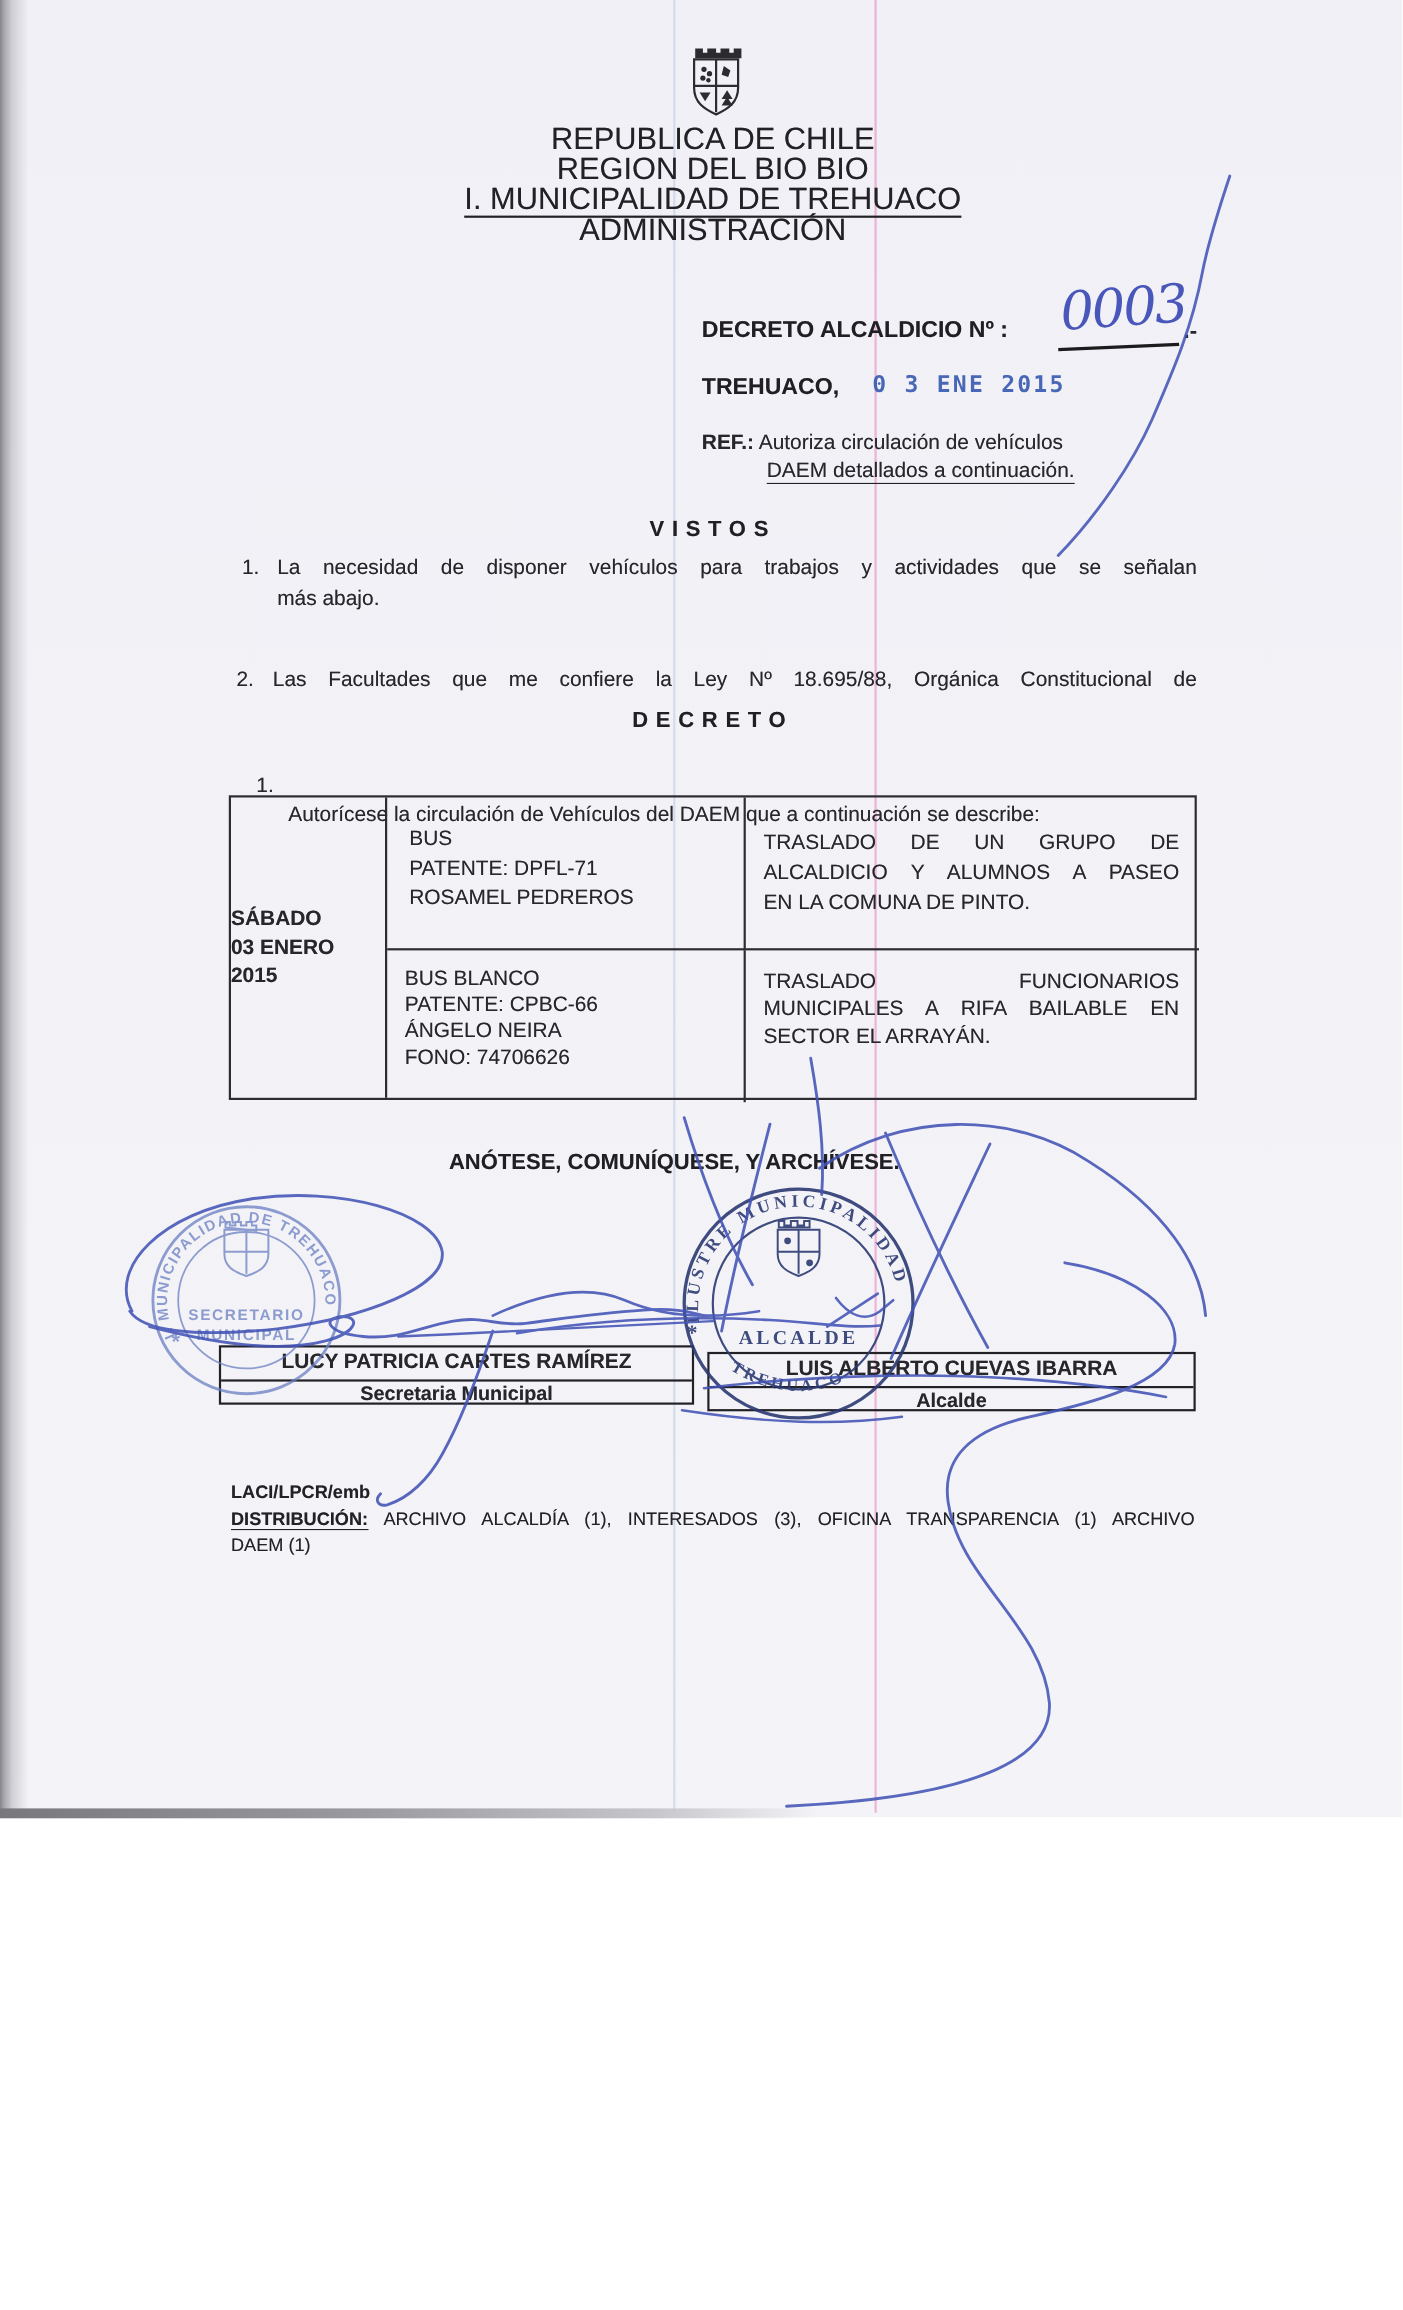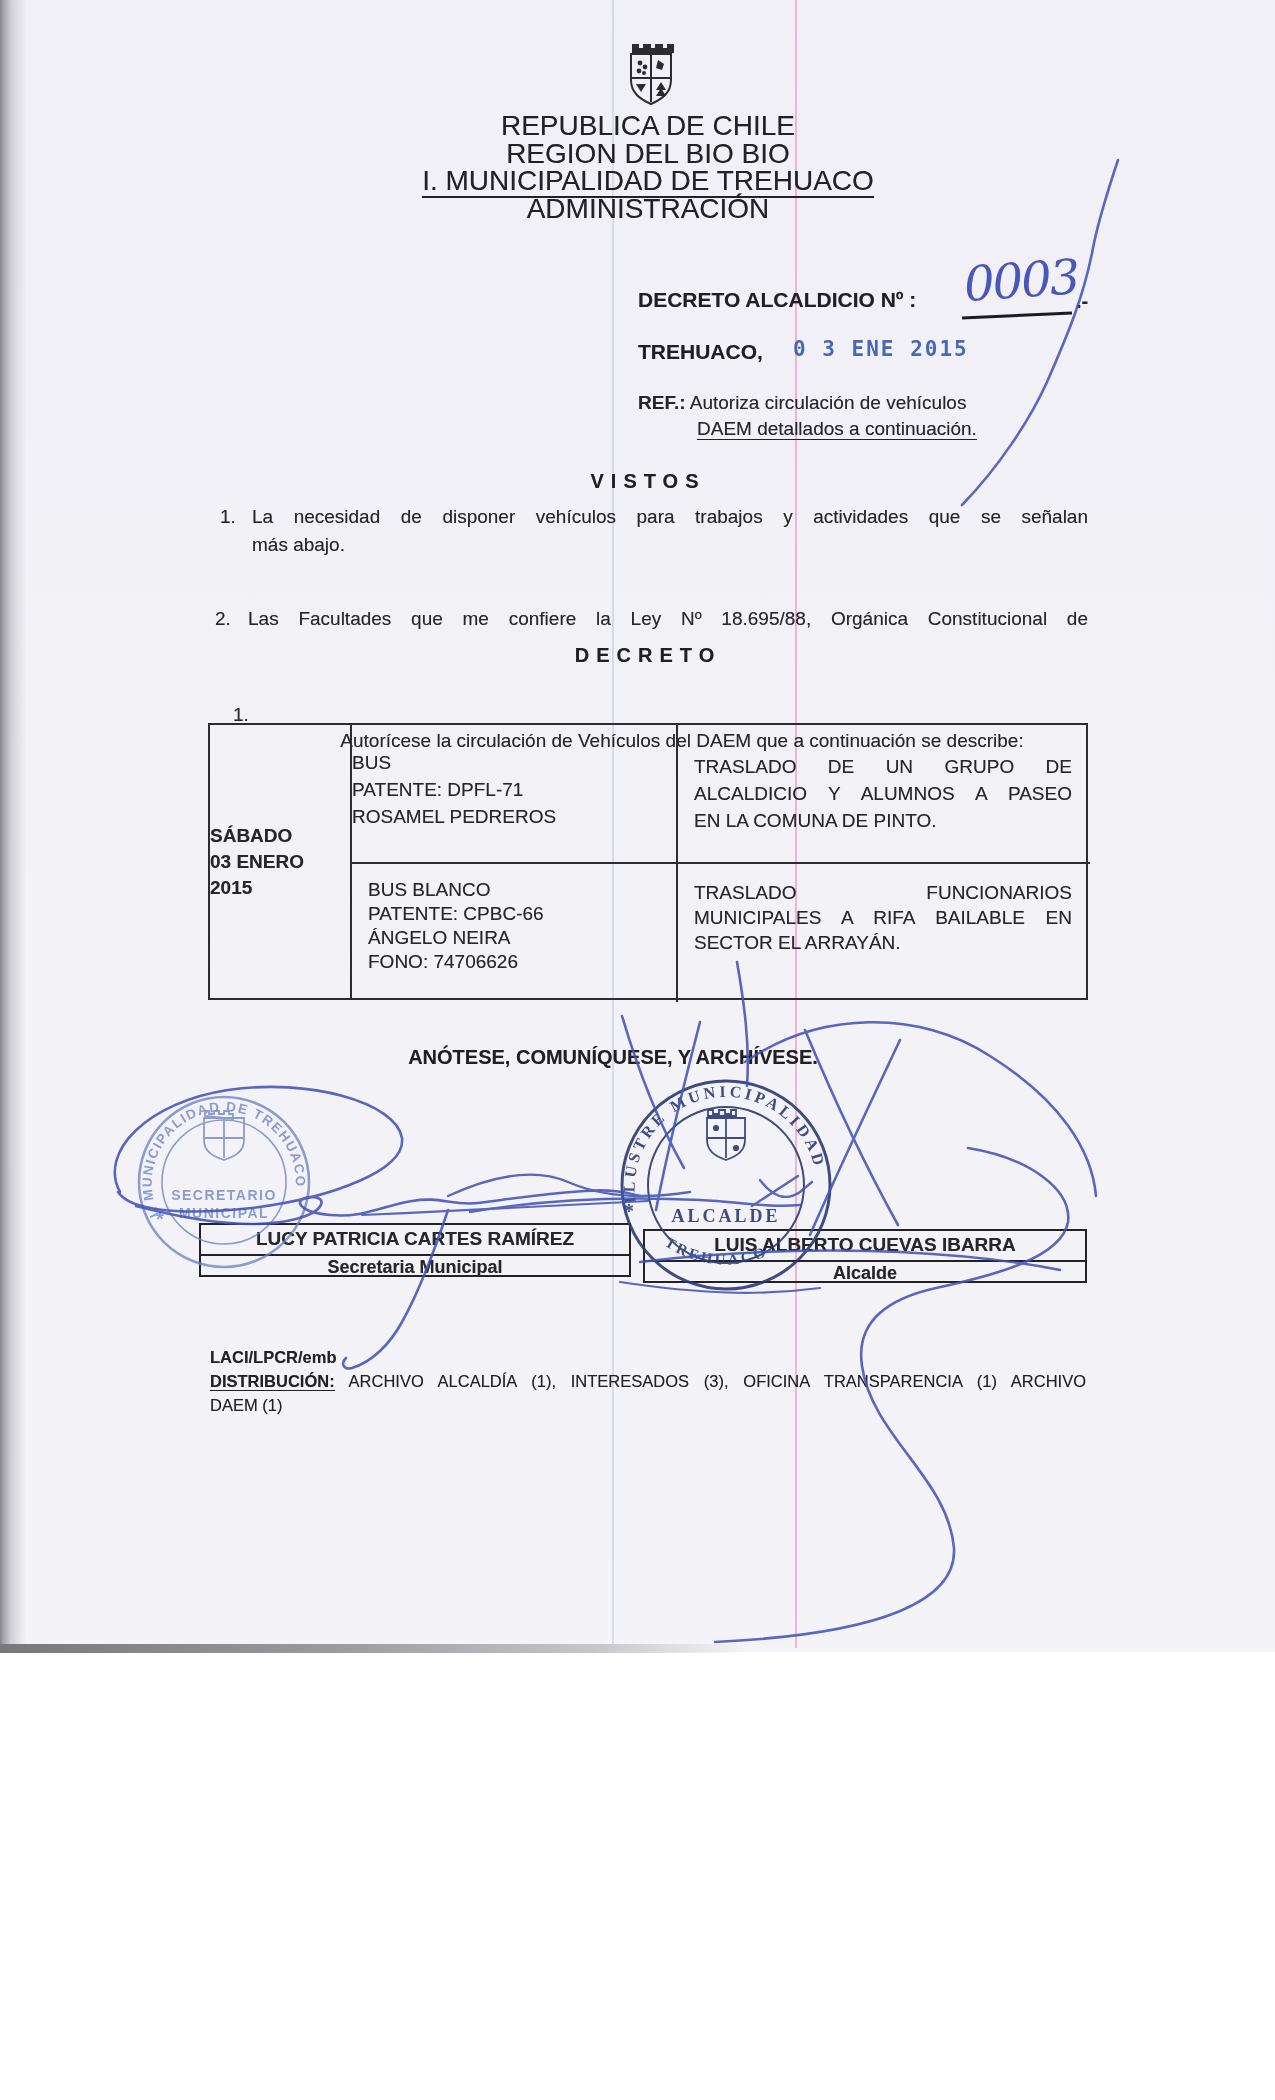--- a/index.html
+++ b/index.html
@@ -17,30 +17,30 @@
   .doc-text{text-shadow:0 0 .4px rgba(20,20,25,.4);}
   .hdr{left:348px;top:112px;width:600px;text-align:center;font-size:28px;line-height:27.5px;color:#222226;}
   .u{border-bottom:2px solid #222226;padding-bottom:0px;}
   .b{font-weight:700;}
   .decree-line{font-size:21px;font-weight:700;color:#1f1f24;}
   .hand-num{font-family:"DejaVu Serif",serif;font-style:italic;font-size:48px;color:#4a57ba;
             letter-spacing:-2px;transform:rotate(-4deg);}
   .num-underline{left:962px;top:314px;width:110px;height:2.5px;background:#1c1c1f;transform:rotate(-2.5deg);}
   .date-stamp{font-family:"DejaVu Sans Mono",monospace;font-weight:700;font-size:21px;
               letter-spacing:2px;color:#3b5cb2;opacity:.92;}
-  .body19{font-size:19px;line-height:26px;color:#26262b;text-align:center;}
+  .body19{font-size:19px;line-height:26px;color:#26262b;}
   .heading-sp{font-size:20px;font-weight:700;letter-spacing:7px;color:#1f1f24;}
   .jline{text-align:justify;text-align-last:justify;}
   .tbl{left:208px;top:723px;width:880px;height:277px;border:2.2px solid #2d2d31;box-sizing:border-box;}
   .cell{position:absolute;box-sizing:border-box;}
   .cellA{left:0;top:0;width:142px;height:100%;border-right:2.2px solid #2d2d31;
          display:flex;flex-direction:column;justify-content:center;align-items:flex-start;
          font-weight:700;font-size:19px;line-height:26px;text-align:center;}
   .cellB1{left:142px;top:0;width:326px;height:139px;border-right:2.2px solid #2d2d31;
-          border-bottom:2.2px solid #2d2d31;padding:24px 10px 0 0;font-size:19px;line-height:27px;}
+          border-bottom:2.2px solid #2d2d31;padding:24px 10px 0 20px;font-size:19px;line-height:27px;}
   .cellC1{left:468px;top:0;width:412px;height:139px;border-bottom:2.2px solid #2d2d31;
           padding:28px 18px 0 16px;font-size:19px;line-height:27px;}
   .cellB2{left:142px;top:139px;width:326px;height:138px;border-right:2.2px solid #2d2d31;
           padding:14px 10px 0 16px;font-size:19px;line-height:24px;}
   .cellC2{left:468px;top:139px;width:412px;height:138px;padding:16px 18px 0 16px;font-size:19px;line-height:25px;}
   .sigbox{border:2.2px solid #222226;box-sizing:border-box;text-align:center;}
   .sigbox .name{height:29px;border-bottom:2.2px solid #222226;font-weight:700;font-size:19px;line-height:28px;}
   .sigbox .role{height:22px;font-weight:700;font-size:18px;line-height:22px;}
   .foot{font-size:16.5px;line-height:23px;color:#222226;}
   svg{display:block;}

